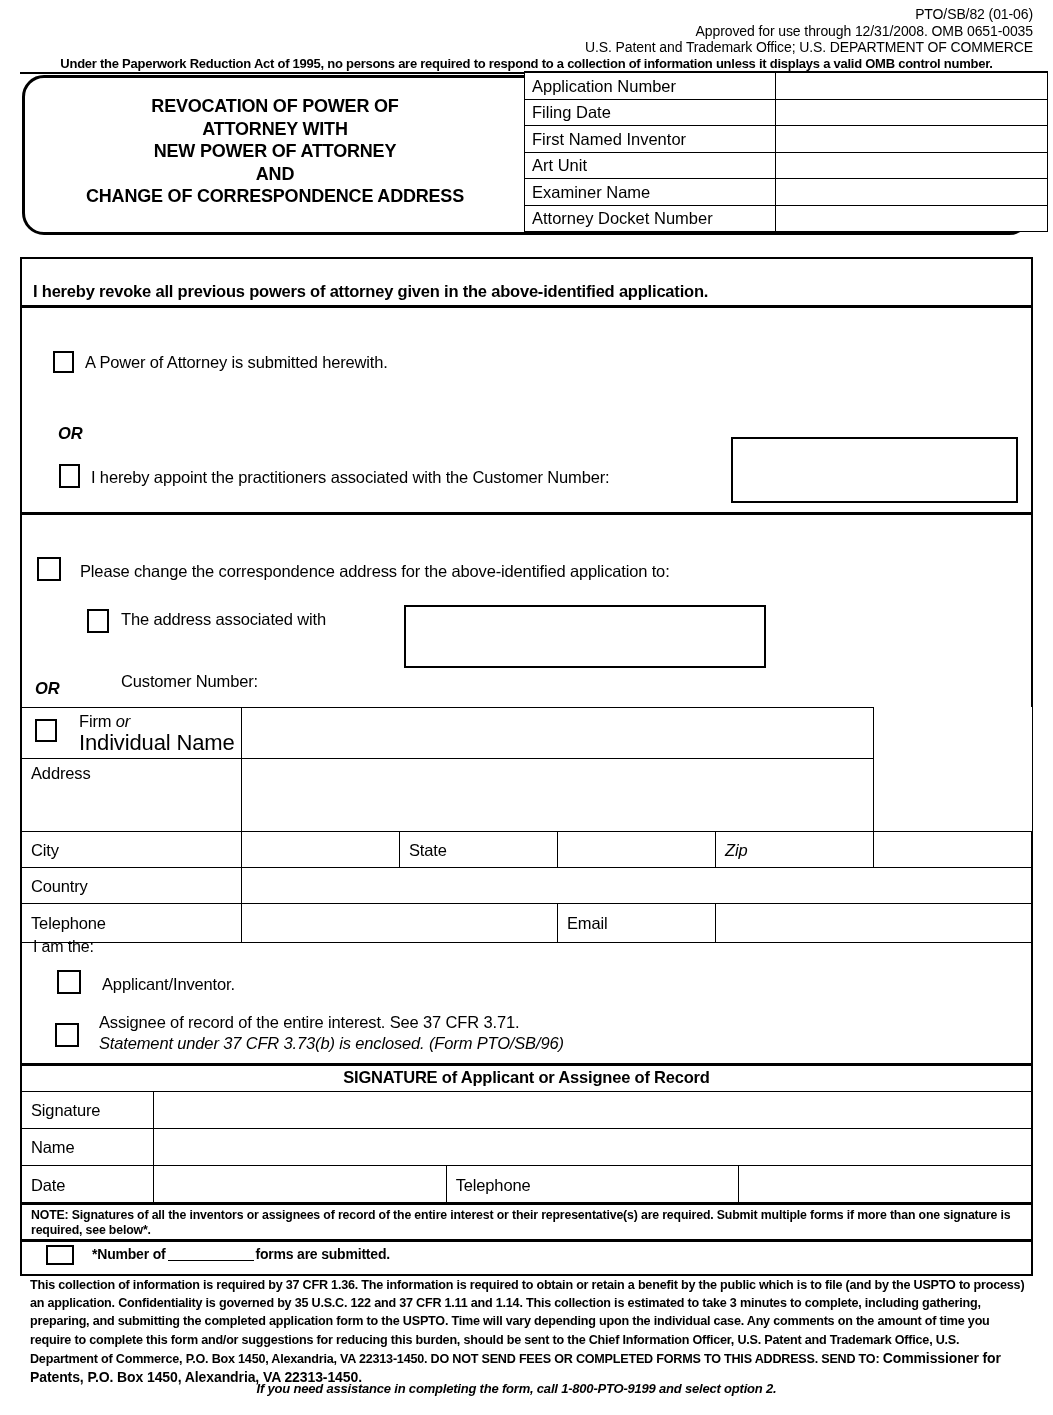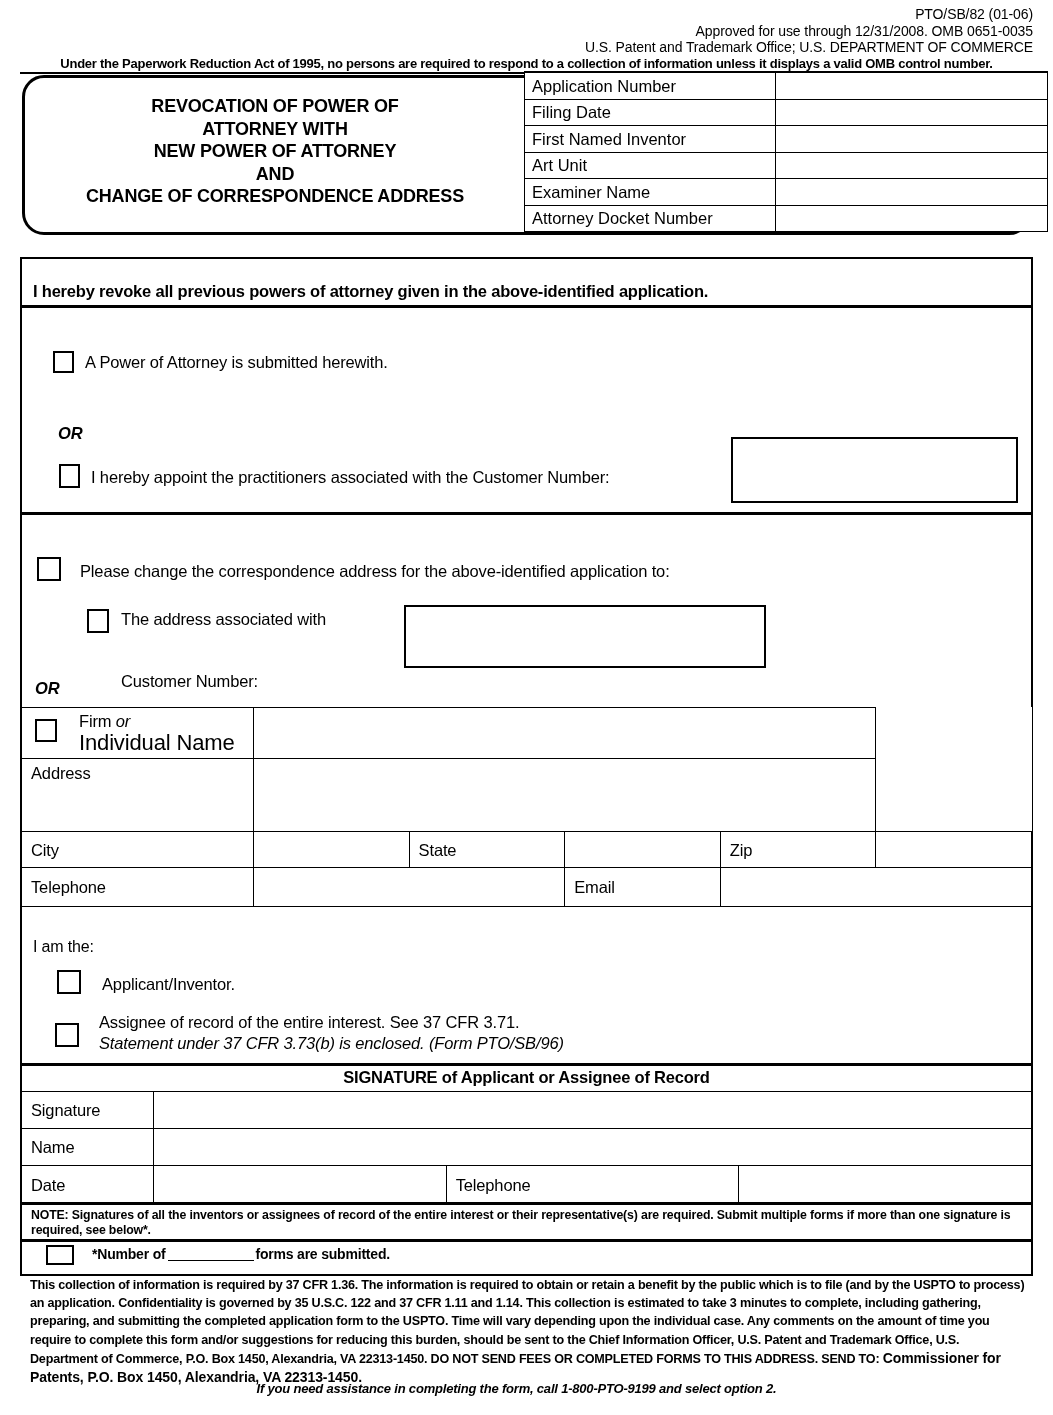--- a/index.html
+++ b/index.html
@@ -280,41 +280,45 @@
 <div class="cbx" style="left:87px; top:609px; width:22px; height:24px;"></div>
 <div class="txt" style="left:121px; top:609px;">The address associated with</div>
 <div class="txt" style="left:121px; top:631px;margin-top:40px;">Customer Number:</div>
 <div class="inputbox" style="left:404px; top:605px; width:362px; height:63px;"></div>
 
 <div class="txt ital" style="left:35px; top:678px;">OR</div>
 
 <table class="grid addr-grid">
   <tbody>
       <tr>
-    <td style="width:219px; height:46px; position:relative; padding-left:12px;">
+    <td style="width:219px; height:46px; position:relative; padding-left:0;">
       <div class="cbx" style="left:13px; top:11px; width:22px; height:23px; position:absolute;"></div>
       <div style="position:absolute; left:57px; top:3px; font-size:16.5px; line-height:21px;">
         <span>Firm</span>
         <span style="font-style:italic;">or</span>
       </div>
       <div style="position:absolute; left:57px; top:24px; font-size:22px; line-height:21px;">Individual Name</div>
     </td>
     <td colspan="4"></td>
   </tr>
   <tr>
     <td style="height:68px;margin-left:16px;">Address</td>
     <td colspan="4"></td>
   </tr>
   <tr>
     <td class="mid" style="height:35px;">City</td>
     <td class="mid" style="width:296px;"></td>
     <td class="mid" style="width:70px;">State</td>
     <td class="mid" style="width:197px;"></td>
-    <td class="mid" style="width:50px;">Zip</td>
+    <td class="mid" style="width:50px;font-style:italic;">Zip</td>
     <td class="mid"></td>
+  </tr>
+  <tr>
+    <td class="mid" style="height:35px;">Country</td>
+    <td class="mid" colspan="5"></td>
   </tr>
   <tr>
     <td class="mid" style="height:38px;">Telephone</td>
     <td class="mid" colspan="2"></td>
     <td class="mid" style="width:70px;">Email</td>
     <td class="mid" colspan="2"></td>
   </tr>
 </tbody>
   </table>
 

